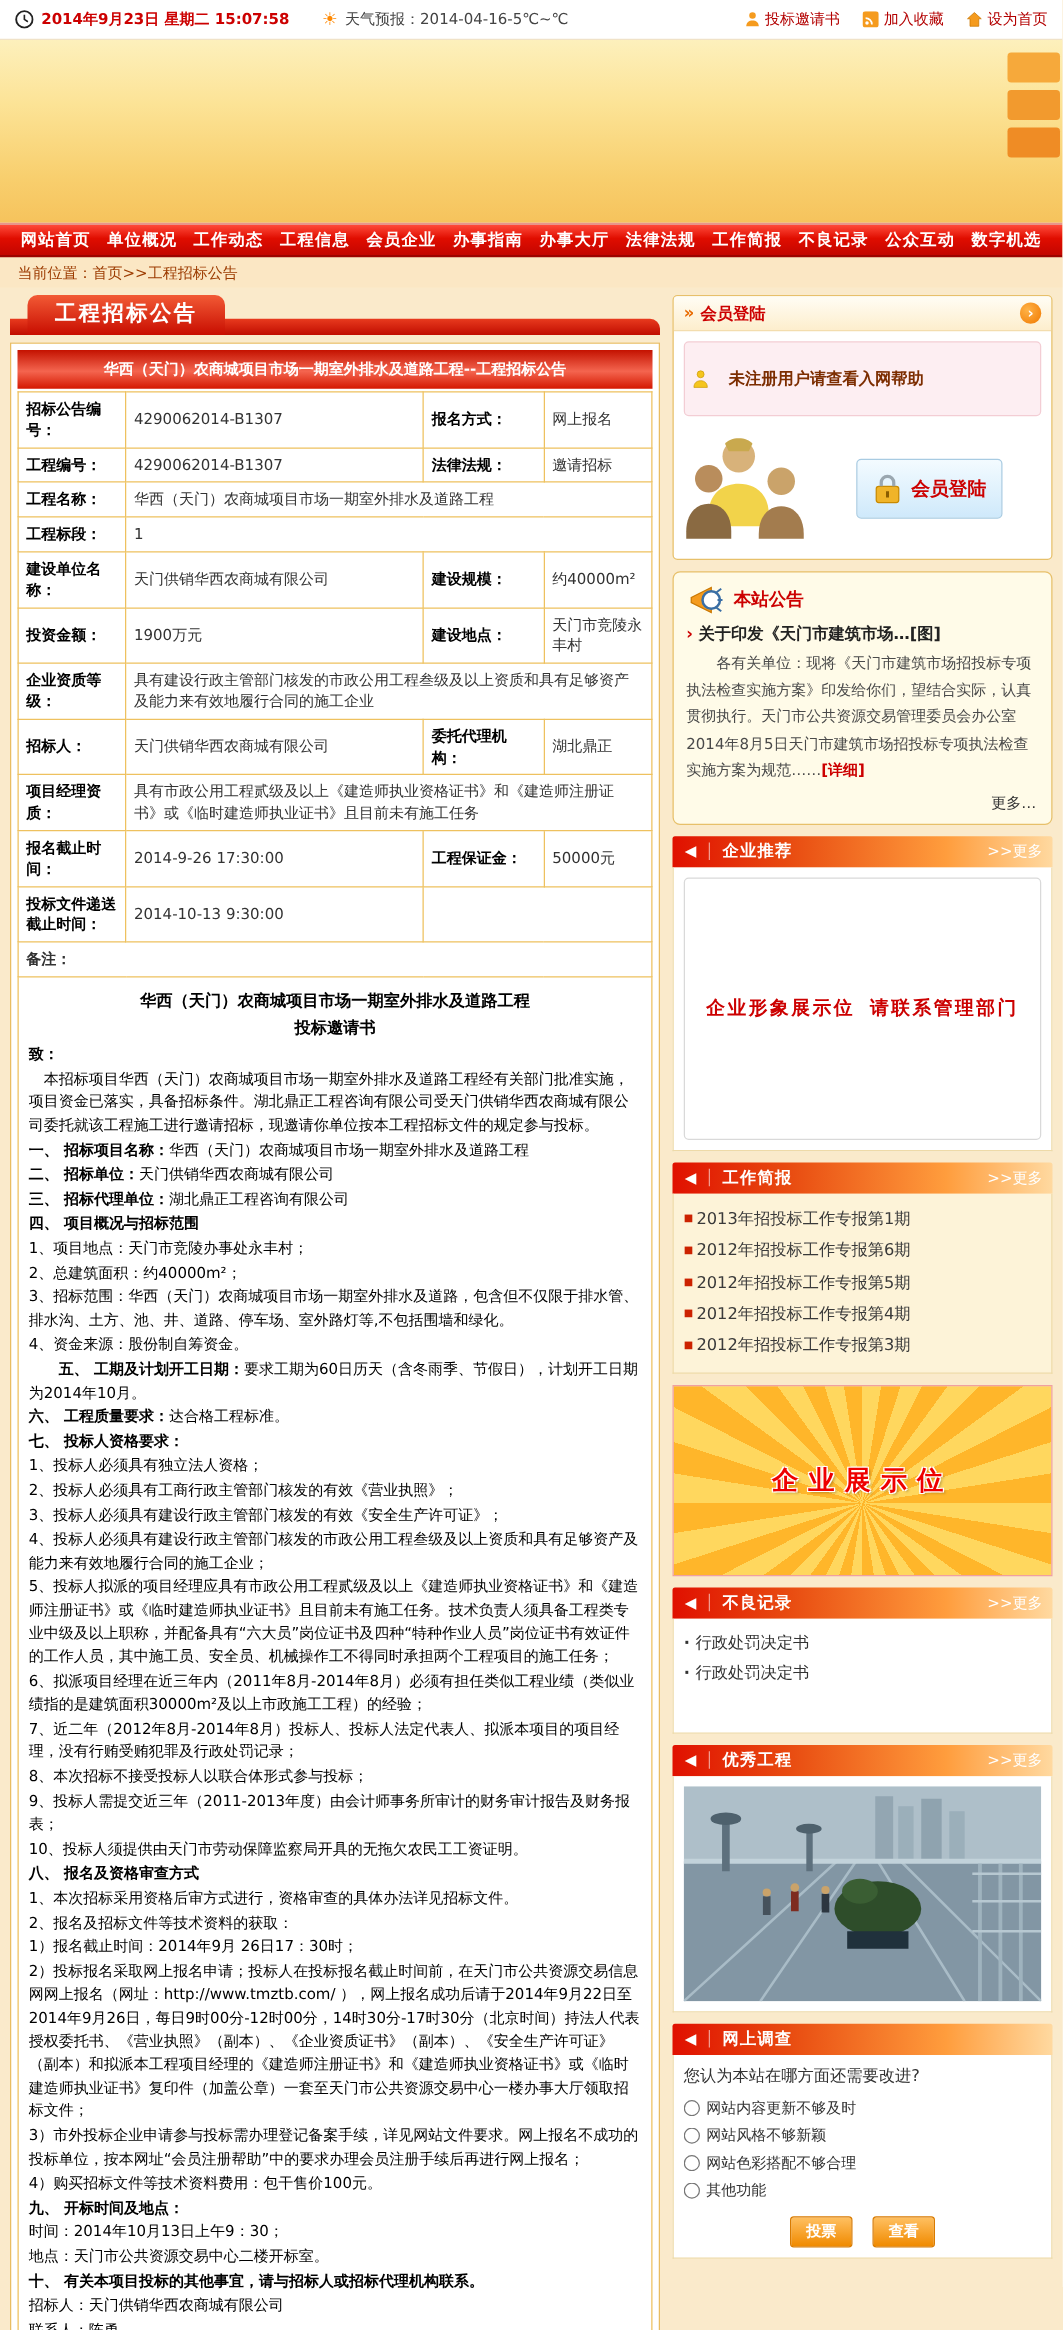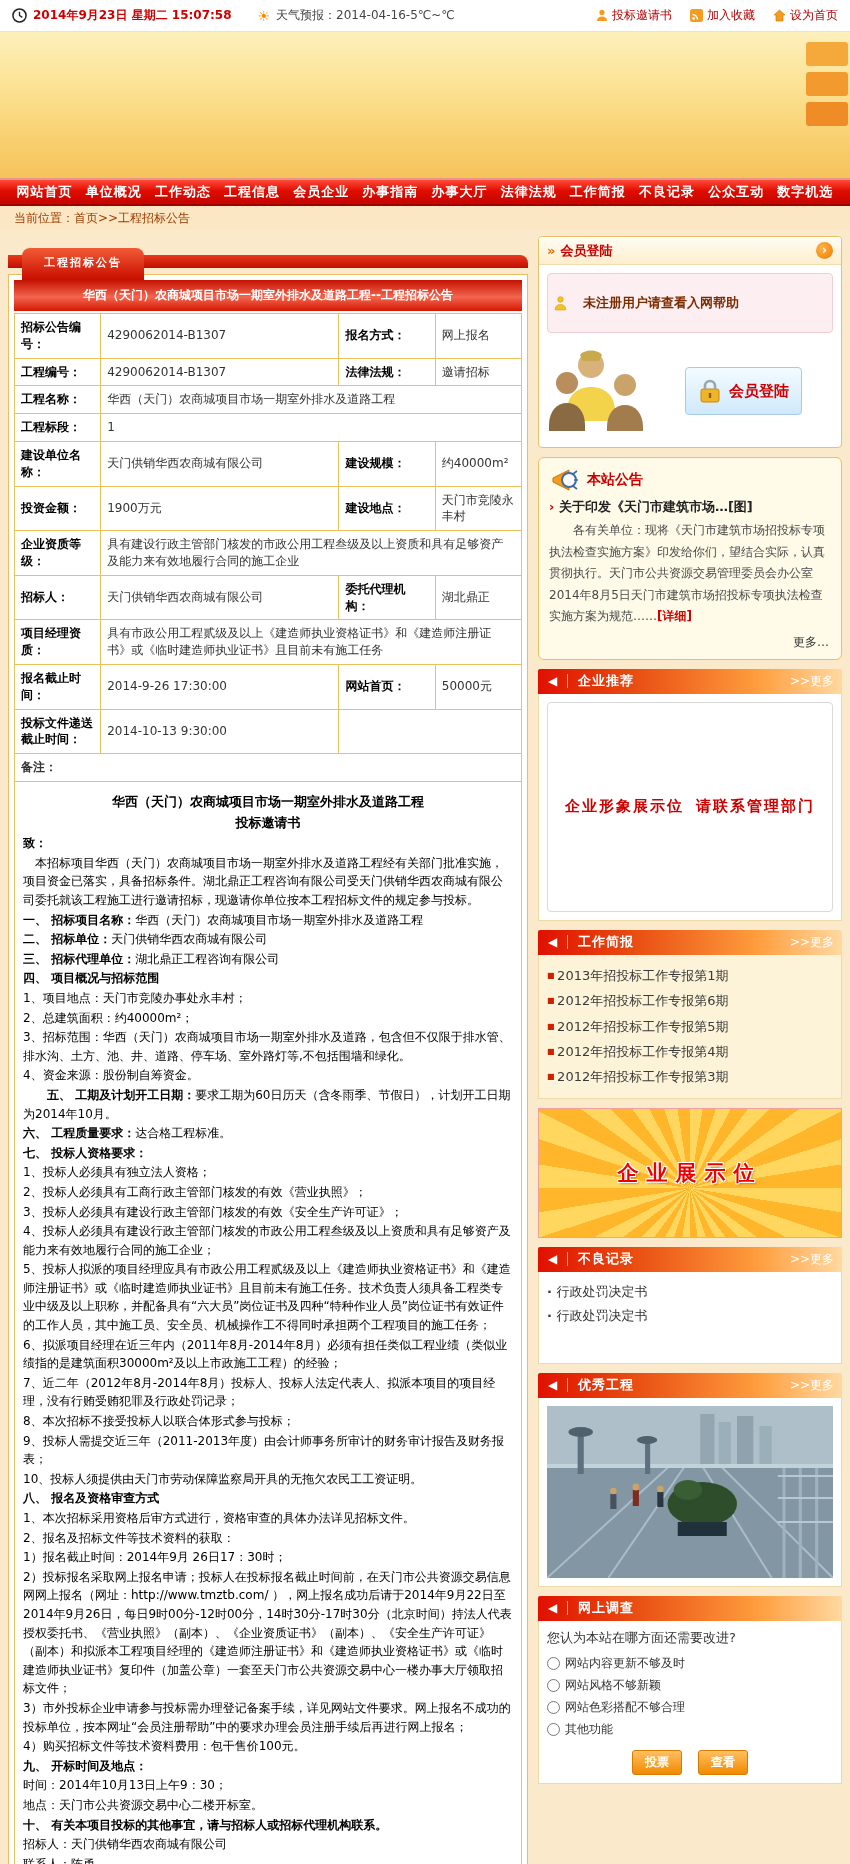--- a/index.html
+++ b/index.html
@@ -23,21 +23,21 @@
   .nav-item{color:#fff;font-weight:bold;font-size:13px;text-decoration:none;letter-spacing:1px;cursor:pointer;}
   
   .crumb{height:24px;line-height:24px;padding-left:14px;color:#9c3b00;background:#fbe7c4;}
   
   .main{display:flex;align-items:flex-start;gap:10px;padding:6px 8px 10px 8px;}
   .colL{width:520px;}
   .colR{width:304px;}
   
   .tabhead{position:relative;height:32px;}
   .tabhead .bar{position:absolute;left:0;right:0;bottom:0;height:13px;background:linear-gradient(180deg,#e83a1e,#c00d00);border-radius:0 8px 0 0;}
-  .tabhead .tab{position:absolute;left:14px;top:12px;height:32px;line-height:30px;padding:0 22px;background:linear-gradient(180deg,#f25a35,#c80d00);border-radius:8px 8px 0 0;color:#fff;font-weight:bold;font-size:11px;letter-spacing:2px;}
+  .tabhead .tab{position:absolute;left:14px;top:0;height:32px;line-height:30px;padding:0 22px;background:linear-gradient(180deg,#f25a35,#c80d00);border-radius:8px 8px 0 0;color:#fff;font-weight:bold;font-size:17px;letter-spacing:2px;}
   .panelbox{margin-top:6px;background:#fff;border:1px solid #e9bd62;padding:5px;}
   .titlebar{background:linear-gradient(180deg,#c41200 0%,#f4654f 55%,#d41800 100%);color:#fff;font-weight:bold;text-align:center;padding:7px 4px;font-size:12px;}
   table.info{width:100%;border-collapse:collapse;margin-top:2px;}
   table.info td{border:1px solid #eec15f;padding:5px 6px;vertical-align:middle;line-height:1.4;}
   table.info td.lb{font-weight:bold;color:#000;width:17%;}
   table.info td.lb2{font-weight:bold;color:#000;width:19%;}
   table.info td.v1{width:47%;}
   .remark{padding:4px 2px;line-height:1.55;color:#000;}
   .para{margin:1px 0;}
   .para.center{text-align:center;font-weight:bold;font-size:13px;}
@@ -64,21 +64,21 @@
   .sec-hd{display:flex;align-items:center;height:25px;background:linear-gradient(90deg,#e01000 0%,#e84a10 30%,#ff9d3d 72%,#ffd9a0 100%);border-radius:2px 2px 0 0;}
   .sec-hd .spk{width:30px;text-align:center;color:#fff;font-size:12px;border-right:1px solid rgba(255,255,255,.55);}
   .sec-hd .t{color:#fff;font-weight:bold;font-size:13px;padding-left:10px;flex:1;letter-spacing:1px;}
   .sec-hd .more{color:#fff;font-size:12px;padding-right:8px;cursor:pointer;}
   .mod-bd{border:1px solid #eedaa8;border-top:none;background:#fff;padding:8px;}
   .rec-inner{border:1px solid #d9d9d9;border-radius:4px;min-height:210px;display:flex;flex-direction:row;align-items:center;justify-content:center;gap:12px;}
   .rec-line{color:#c00;font-weight:bold;font-size:15px;letter-spacing:2px;}
   .brief-bd{background:#fdf3d8;}
   .brief-item{color:#3a3a3a;font-size:13px;line-height:1.95;cursor:pointer;}
   .brief-item::before{content:"■ ";color:#cc2200;font-size:8px;vertical-align:2px;}
-  .show-banner{border:1px solid #f0a0a0;height:130px;display:flex;align-items:center;justify-content:center;background:repeating-conic-gradient(from 0deg at 50% 62%,#ffd75e 0deg 9deg,#ffb62a 9deg 18deg);}
+  .show-banner{border:1px solid #f0a0a0;height:153px;display:flex;align-items:center;justify-content:center;background:repeating-conic-gradient(from 0deg at 50% 62%,#ffd75e 0deg 9deg,#ffb62a 9deg 18deg);}
   .show-banner .t{color:#e00;font-weight:bold;font-size:21px;letter-spacing:8px;text-shadow:-1px -1px 0 #fff,1px -1px 0 #fff,-1px 1px 0 #fff,1px 1px 0 #fff,2px 2px 2px rgba(0,0,0,.25);}
   .bad-bd{min-height:92px;}
   .bad-item{color:#333;font-size:13px;line-height:1.9;cursor:pointer;}
   .bad-item::before{content:"· ";font-weight:bold;}
   .survey-q{color:#333;font-size:13px;margin-bottom:8px;}
   .opt{display:flex;align-items:center;gap:5px;margin:5px 0;color:#333;cursor:pointer;}
   .survey-btns{display:flex;justify-content:center;gap:16px;margin-top:12px;}
   .sbtn{background:linear-gradient(180deg,#ffc061,#f08a00);border:1px solid #d97b00;border-radius:3px;color:#fff;font-weight:bold;font-size:12px;padding:3px 12px;cursor:pointer;}
 </style>
 </head>
@@ -197,21 +197,21 @@
           <td class="lb2">委托代理机构：</td>
           <td>湖北鼎正</td>
         </tr>
         <tr>
           <td class="lb">项目经理资质：</td>
           <td colspan="3">具有市政公用工程贰级及以上《建造师执业资格证书》和《建造师注册证书》或《临时建造师执业证书》且目前未有施工任务</td>
         </tr>
         <tr>
           <td class="lb">报名截止时间：</td>
           <td class="v1">2014-9-26 17:30:00</td>
-          <td class="lb2">网站首页：</td>
+          <td class="lb2">工程保证金：</td>
           <td>50000元</td>
         </tr>
         <tr>
           <td class="lb">投标文件递送截止时间：</td>
           <td class="v1">2014-10-13 9:30:00</td>
           <td colspan="2"></td>
         </tr>
         <tr>
           <td colspan="4" style="font-weight:bold;">备注：</td>
         </tr>

